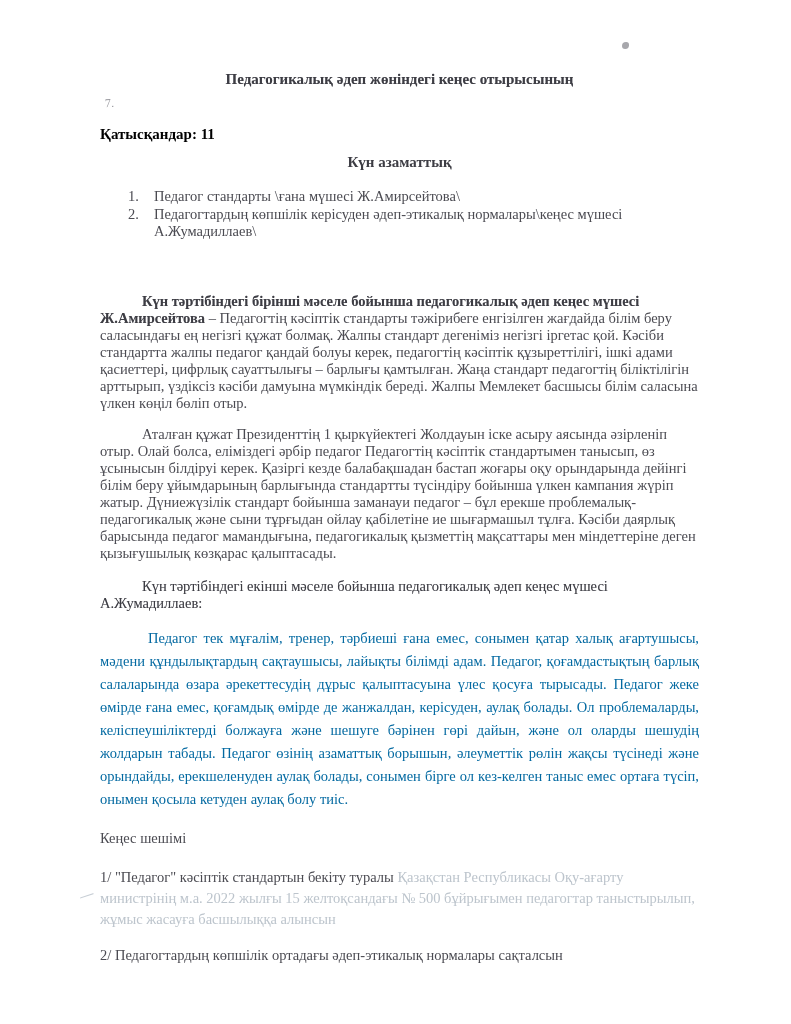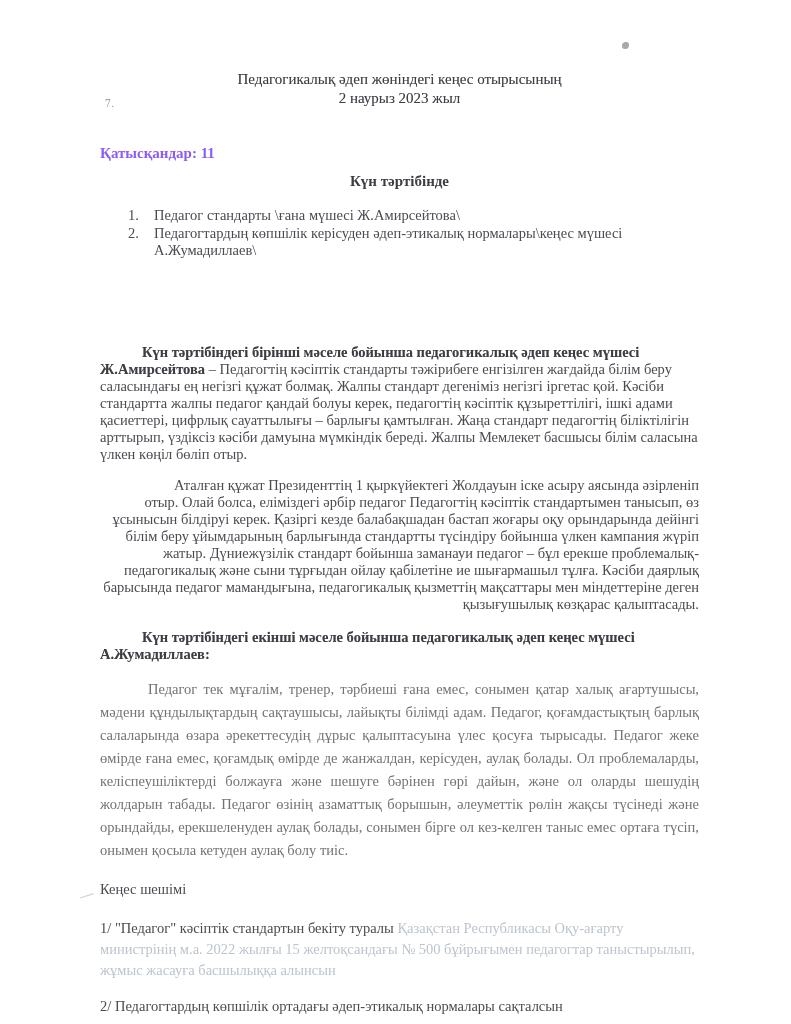--- a/index.html
+++ b/index.html
@@ -18,30 +18,30 @@
   .page {
     position: relative;
     width: 791px;
     height: 1024px;
     box-sizing: border-box;
     padding: 70px 92px 0 100px;
     background: #ffffff;
   }
   .title-block {
     text-align: center;
-    font-weight: normal;
+    font-weight: bold;
     color: #3d3d44;
     font-size: 15px;
     line-height: 19px;
     text-shadow: 0 0 0.5px rgba(60,60,70,0.35);
   }
   .participants {
     margin-top: 37px;
     font-weight: bold;
-    color: #8b5cf6;
+    color: #000000;
     font-size: 15px;
   }
   .agenda-heading {
     margin-top: 11px;
     text-align: center;
     font-weight: bold;
     color: #3d3d44;
     font-size: 15px;
   }
   .agenda-list {
@@ -55,56 +55,56 @@
     align-items: flex-start;
   }
   .agenda-item .num {
     width: 26px;
     flex: 0 0 26px;
   }
   .agenda-item .itext {
     flex: 1;
   }
   .sec1-p1 {
-    margin-top: 84px;
+    margin-top: 52px;
     font-size: 14.5px;
     line-height: 17px;
     text-align: left;
   }
   .sec1-p1 .lead {
     font-weight: bold;
     color: #3d3d44;
     text-shadow: 0 0 0.5px rgba(60,60,70,0.3);
   }
   .sec1-p1::first-line {  }
   .indented {
     text-indent: 42px;
   }
   .sec1-p2 {
     margin-top: 0;
     font-size: 14.5px;
     line-height: 17px;
-    text-align: right;
+    text-align: left;
   }
   .sec2-heading {
     margin-top: 16px;
     font-size: 14.5px;
     line-height: 17px;
-    font-weight: bold;
+    font-weight: normal;
     color: #3d3d44;
     text-shadow: 0 0 0.5px rgba(60,60,70,0.3);
     text-indent: 42px;
   }
   .sec2-body {
     margin-top: 3px;
     font-size: 14.5px;
     line-height: 23px;
     text-align: justify;
     text-indent: 48px;
-    color: #737373;
+    color: #0369a1;
   }
   .decision-heading {
     margin-top: 19px;
     font-size: 14.5px;
     color: #4b4b52;
   }
   .decision-1 {
     margin-top: 20px;
     font-size: 14.5px;
     line-height: 21px;
@@ -151,26 +151,25 @@
 <body>
 
 <div class="page">
 
   <span class="artifact-7">7.</span>
   <span class="speck"></span>
   <span class="margin-mark"></span>
 
   <div class="title-block">
     <div>Педагогикалық әдеп жөніндегі кеңес отырысының</div>
-    <div>2 наурыз 2023 жыл</div>
   </div>
 
   <div class="participants">Қатысқандар: 11</div>
 
-  <div class="agenda-heading">Күн тәртібінде</div>
+  <div class="agenda-heading">Күн азаматтық</div>
 
   <div class="agenda-list">
     <div class="agenda-item">
       <span class="num">1.</span>
       <span class="itext">Педагог стандарты \ғана мүшесі Ж.Амирсейтова\</span>
     </div>
     <div class="agenda-item">
       <span class="num">2.</span>
       <span class="itext">Педагогтардың көпшілік керісуден әдеп-этикалық нормалары\кеңес мүшесі А.Жумадиллаев\</span>
     </div>

